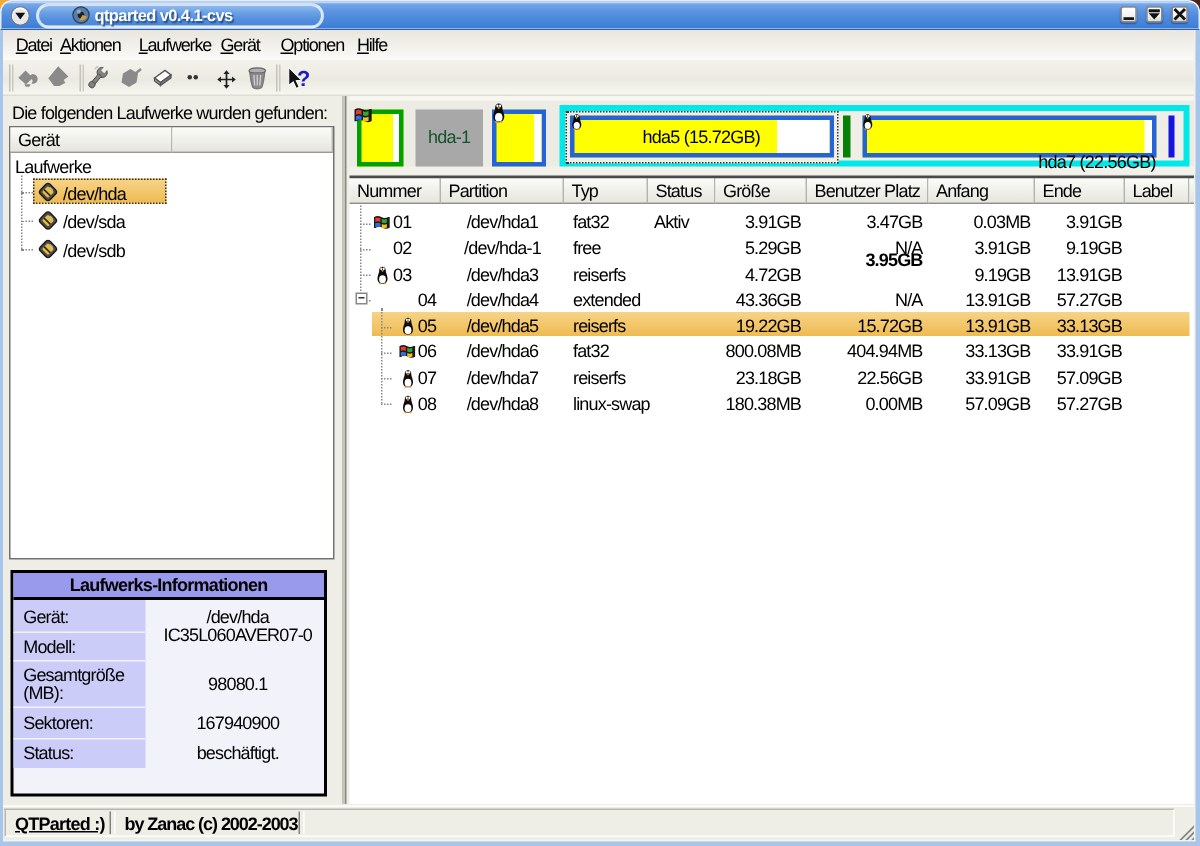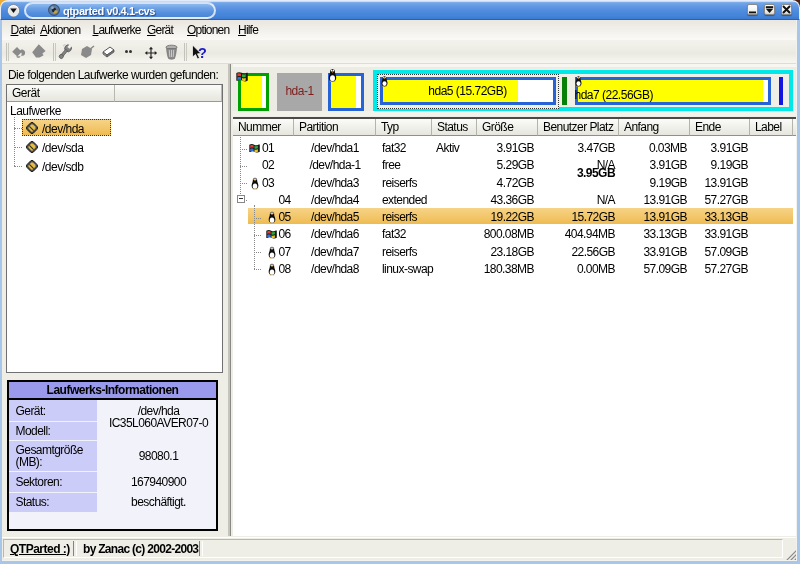--- a/index.html
+++ b/index.html
@@ -207,21 +207,21 @@
 <div class="abs" style="left:233px;top:111px;width:564px;height:5px;background:#f3f2ea;"></div>
 <div class="abs pb" style="left:238px;top:73px;width:31px;height:37.5px;background:#ffff00;border:3px solid #00a000;"></div>
 <div class="abs" style="left:262px;top:76px;width:4px;height:31.5px;background:#fff;"></div>
 <svg class="abs" style="left:236px;top:71px" width="12" height="12" viewBox="0 0 11 11">
 <path d="M0.3 1.8 C2 0.8 3.6 0.8 5.2 1.7 C6.8 2.6 8.2 2.6 9.8 1.6 L10.8 1.6 L10.8 8.8 C9.2 9.8 7.6 9.8 6 8.9 C4.4 8 2.9 8 1.3 9 L0.3 9 Z" fill="#1a1a1a"></path>
 <path d="M1.2 2.4 C2.4 1.9 3.4 1.9 4.6 2.5 L4.6 5 C3.4 4.4 2.4 4.4 1.2 5 Z" fill="#e8392c"></path>
 <path d="M5.5 2.9 C6.7 3.4 7.7 3.4 8.9 2.8 L8.9 5.3 C7.7 5.9 6.7 5.9 5.5 5.4 Z" fill="#2fa838"></path>
 <path d="M1.2 5.9 C2.4 5.4 3.4 5.4 4.6 6 L4.6 8.4 C3.4 7.8 2.4 7.8 1.2 8.4 Z" fill="#2f6fe0"></path>
 <path d="M5.5 6.4 C6.7 6.9 7.7 6.9 8.9 6.3 L8.9 8.7 C7.7 9.3 6.7 9.3 5.5 8.8 Z" fill="#efc31f"></path>
 </svg>
-<div class="abs pb" style="left:277px;top:73px;width:45px;height:37.5px;background:#a8a8a8;color:#7f1d1d;text-align:center;line-height:37.5px;letter-spacing:-0.5px;">hda-1</div>
+<div class="abs pb" style="left:277px;top:73px;width:45px;height:37.5px;background:#a8a8a8;color:#14532d;text-align:center;line-height:37.5px;letter-spacing:-0.5px;">hda-1</div>
 <div class="abs pb" style="left:328px;top:73px;width:36px;height:37.5px;background:#ffff00;border:3px solid #2563d6;"></div>
 <div class="abs" style="left:356px;top:76px;width:5px;height:31.5px;background:#fff;"></div>
 <svg class="abs" style="left:326.5px;top:67.5px" width="11" height="14.5" viewBox="0 0 11 14">
 <path d="M5.5 0.8 C3.9 0.8 3.1 2 3.1 3.6 C3.1 4.9 2.3 6.4 1.9 8.4 C1.4 11 2.9 13.3 5.5 13.3 C8.1 13.3 9.6 11 9.1 8.4 C8.7 6.4 7.9 4.9 7.9 3.6 C7.9 2 7.1 0.8 5.5 0.8 Z" fill="#0c0c0c"></path>
 <ellipse cx="5.5" cy="9.9" rx="2.5" ry="2.9" fill="#fff"></ellipse>
 <ellipse cx="4.6" cy="2.3" rx="0.75" ry="0.95" fill="#fff"></ellipse>
 <ellipse cx="6.4" cy="2.3" rx="0.75" ry="0.95" fill="#fff"></ellipse>
 <path d="M4.3 3.3 L6.7 3.3 L5.5 4.6 Z" fill="#f2a225"></path>
 <path d="M2.5 12.7 L4.8 12.4 L3.8 13.9 Z" fill="#f2a225"></path>
 <path d="M8.5 12.7 L6.2 12.4 L7.2 13.9 Z" fill="#f2a225"></path>
@@ -236,21 +236,21 @@
 <ellipse cx="5.5" cy="9.9" rx="2.5" ry="2.9" fill="#fff"></ellipse>
 <ellipse cx="4.6" cy="2.3" rx="0.75" ry="0.95" fill="#fff"></ellipse>
 <ellipse cx="6.4" cy="2.3" rx="0.75" ry="0.95" fill="#fff"></ellipse>
 <path d="M4.3 3.3 L6.7 3.3 L5.5 4.6 Z" fill="#f2a225"></path>
 <path d="M2.5 12.7 L4.8 12.4 L3.8 13.9 Z" fill="#f2a225"></path>
 <path d="M8.5 12.7 L6.2 12.4 L7.2 13.9 Z" fill="#f2a225"></path>
 </svg>
 <div class="abs" style="left:562px;top:77.3px;width:5px;height:28px;background:#078007;"></div>
 <div class="abs pb" style="left:574.5px;top:76.5px;width:196px;height:28px;background:#ffff00;border:3px solid #2563d6;"></div>
 <div class="abs" style="left:763px;top:79.5px;width:4.5px;height:22px;background:#fff;"></div>
-<div class="abs" style="left:574.5px;top:81px;width:196px;height:28px;text-align:left;line-height:28px;letter-spacing:-0.5px;">hda7 (22.56GB)</div>
+<div class="abs" style="left:574.5px;top:94px;width:196px;height:28px;text-align:right;line-height:28px;letter-spacing:-0.5px;">hda7 (22.56GB)</div>
 <svg class="abs" style="left:574px;top:74.5px" width="9" height="12.5" viewBox="0 0 11 14">
 <path d="M5.5 0.8 C3.9 0.8 3.1 2 3.1 3.6 C3.1 4.9 2.3 6.4 1.9 8.4 C1.4 11 2.9 13.3 5.5 13.3 C8.1 13.3 9.6 11 9.1 8.4 C8.7 6.4 7.9 4.9 7.9 3.6 C7.9 2 7.1 0.8 5.5 0.8 Z" fill="#0c0c0c"></path>
 <ellipse cx="5.5" cy="9.9" rx="2.5" ry="2.9" fill="#fff"></ellipse>
 <ellipse cx="4.6" cy="2.3" rx="0.75" ry="0.95" fill="#fff"></ellipse>
 <ellipse cx="6.4" cy="2.3" rx="0.75" ry="0.95" fill="#fff"></ellipse>
 <path d="M4.3 3.3 L6.7 3.3 L5.5 4.6 Z" fill="#f2a225"></path>
 <path d="M2.5 12.7 L4.8 12.4 L3.8 13.9 Z" fill="#f2a225"></path>
 <path d="M8.5 12.7 L6.2 12.4 L7.2 13.9 Z" fill="#f2a225"></path>
 </svg>
 <div class="abs" style="left:778.5px;top:77.3px;width:4.5px;height:28px;background:#1515e0;"></div>

